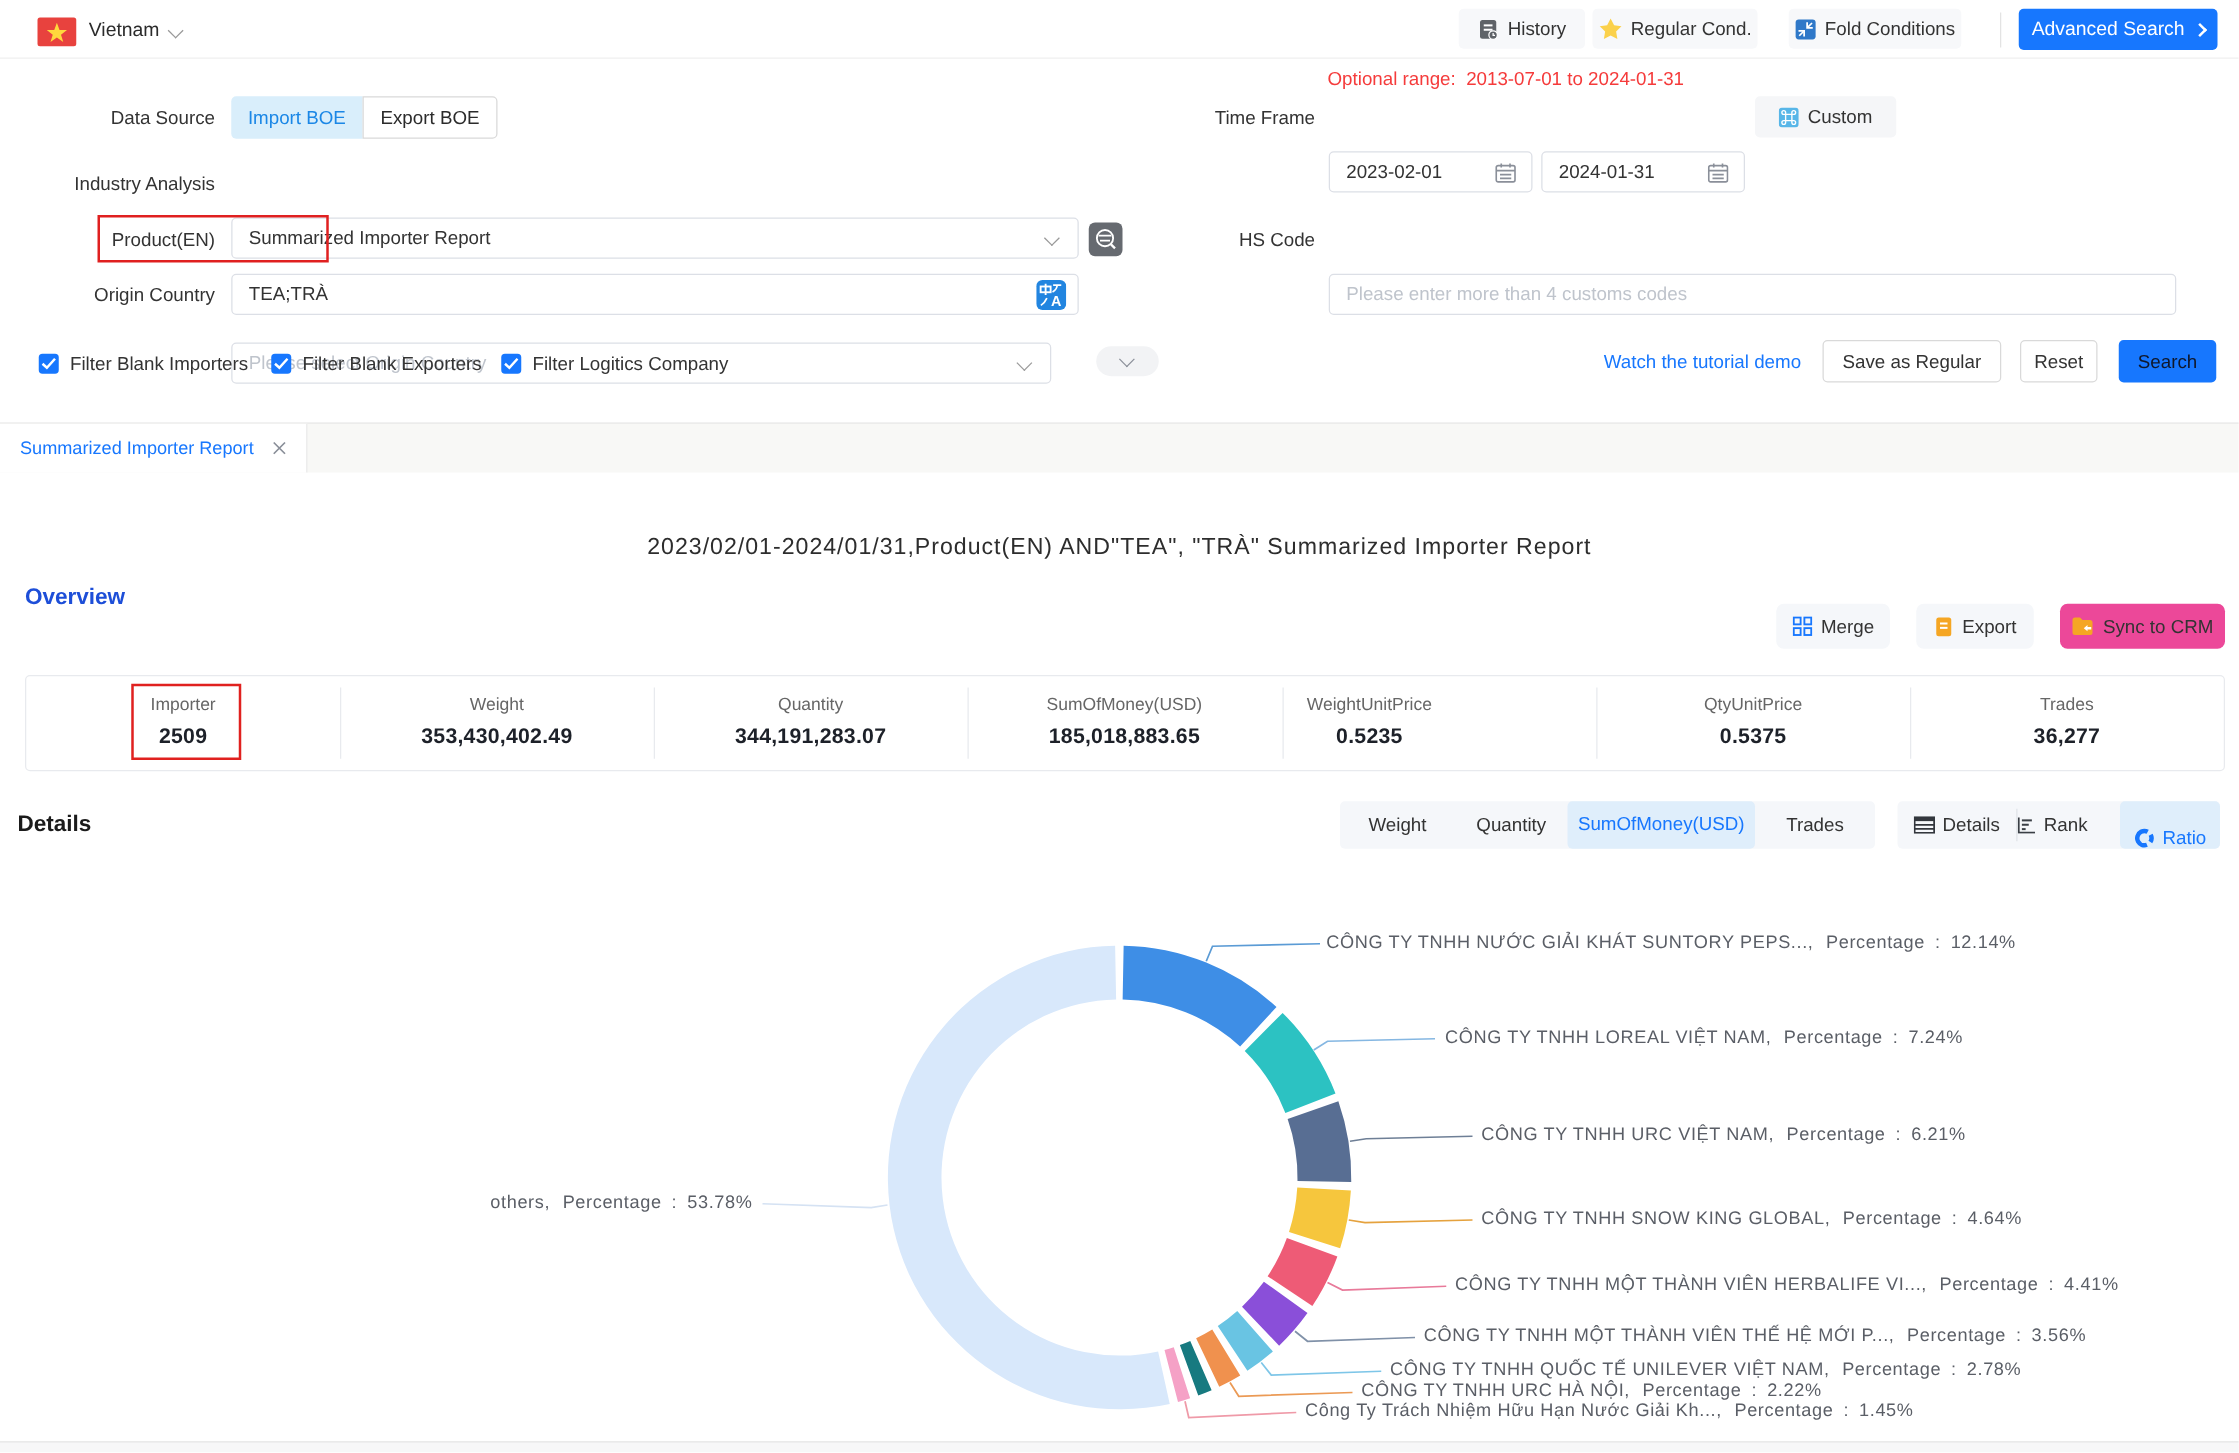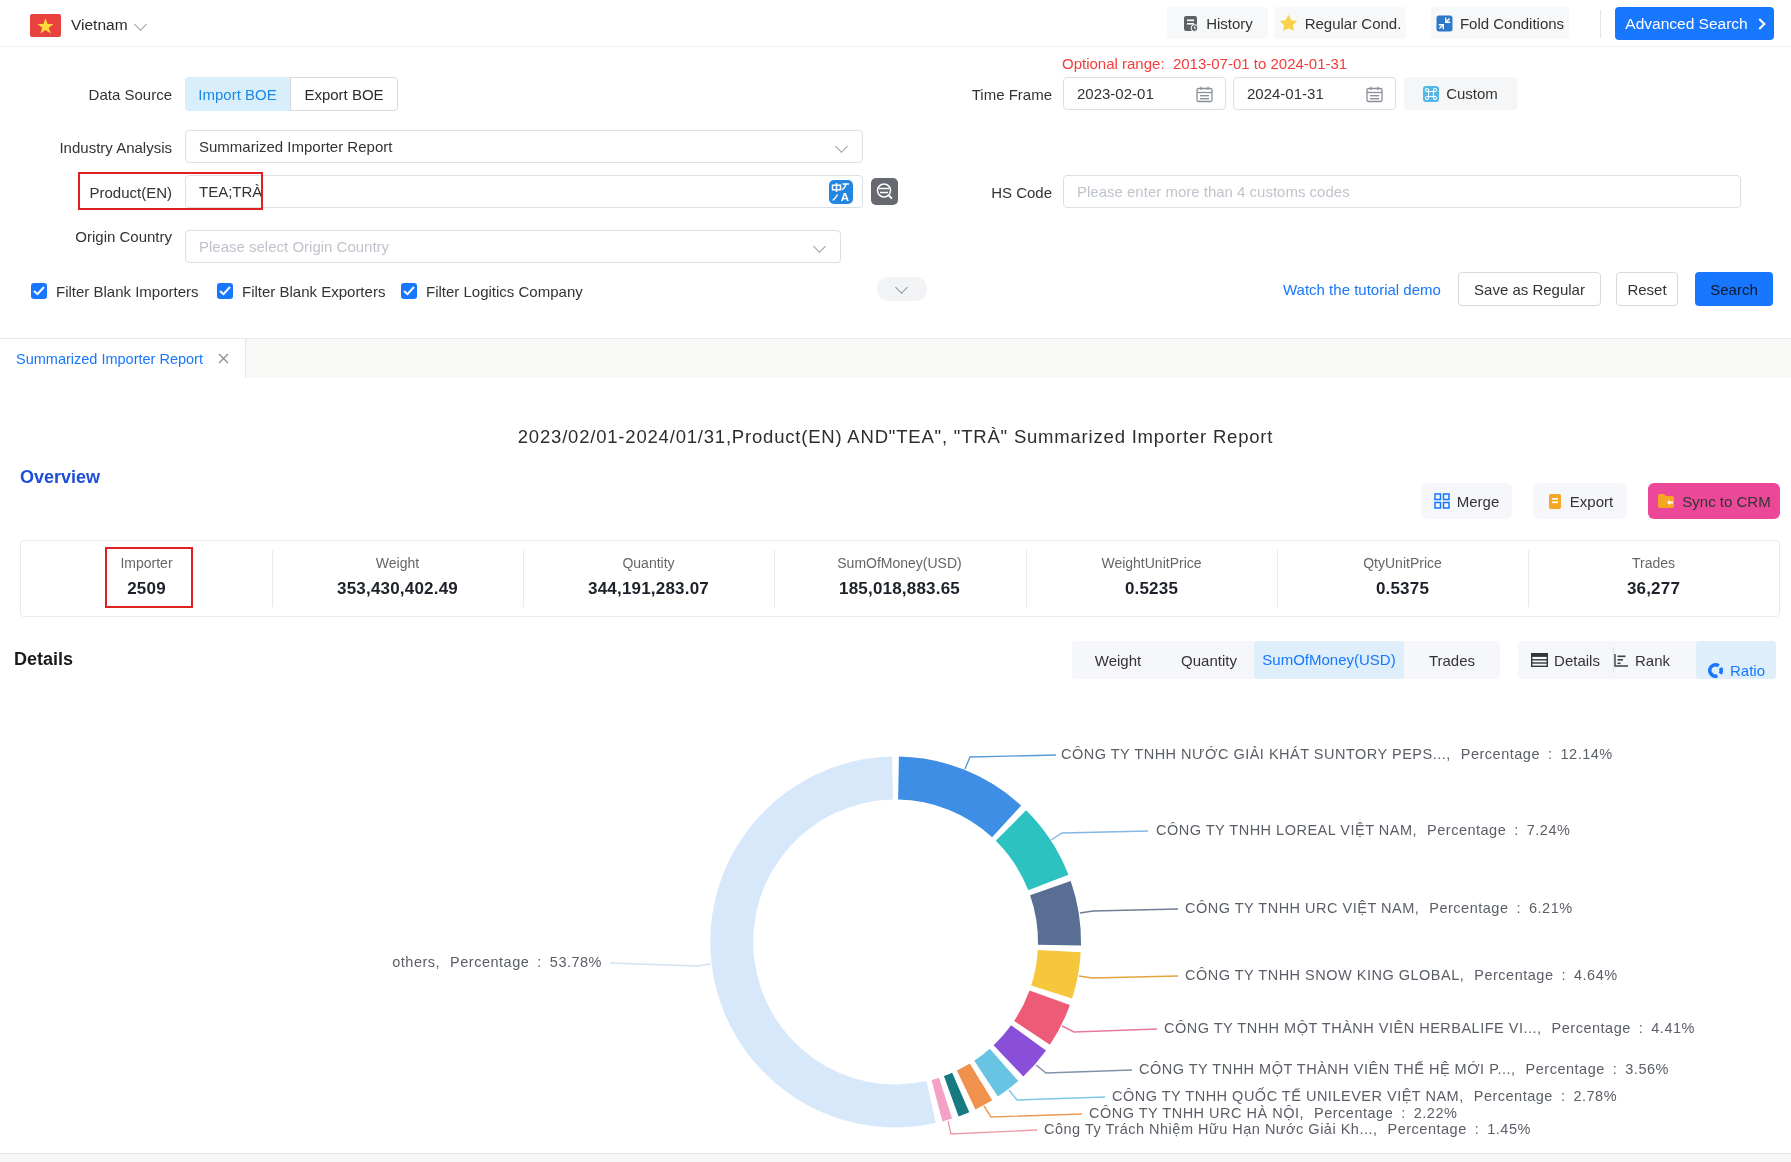--- a/index.html
+++ b/index.html
@@ -1,20 +1,20 @@
 <!DOCTYPE html>
 <html><head>
 <meta charset="utf-8">
 <style>
 * { margin:0; padding:0; box-sizing:border-box; }
 html,body { background:#fff; }
 body { width:1791px; height:1162px; font-family:"Liberation Sans", sans-serif; position:relative; overflow:hidden; color:#333; }
 .abs { position:absolute; }
 .gbtn { position:absolute; height:32px; background:#f7f8fa; border-radius:4px; display:flex; align-items:center; justify-content:center; font-size:15px; color:#333; gap:7px; }
-.inp { position:absolute; height:33px; border:1px solid #dcdfe6; border-radius:4px; background:#fff; display:flex; align-items:center; font-size:15px; color:#333; padding-left:13px; }
+.inp { position:absolute; height:33px; border:1px solid #dcdfe6; border-radius:4px; background:#fff; display:flex; align-items:center; font-size:15px; color:#333; padding-left:13px;margin-top:44px; }
 .ph { color:#bfc4cc; }
 .lab { position:absolute; width:172px; text-align:right; font-size:15px; color:#333; }
 .chev { display:inline-block; width:9px; height:9px; border-right:1.6px solid #999; border-bottom:1.6px solid #999; transform:rotate(45deg); }
 .cb { position:absolute; width:16px; height:16px; background:#1777fe; border-radius:3px; }
 .cb svg { position:absolute; left:2px; top:3px; }
 .cblab { position:absolute; font-size:15px; color:#333; }
 .statcol { position:absolute; text-align:center; }
 .statcol .sl { font-size:14px; color:#666; }
 .statcol .sv { font-size:17px; font-weight:bold; color:#1d2129; margin-top:8px; letter-spacing:0.2px; }
 .seg { display:flex; align-items:center; height:38px; background:#f5f7fa; border-radius:4px; position:absolute; font-size:15px; color:#333; }
@@ -182,21 +182,21 @@
 <div class="statcol" style="left:523px;top:555px;width:251px">
     <div class="sl">Quantity</div>
     <div class="sv">344,191,283.07</div>
   </div>
 <div class="abs" style="left:523px;top:550px;width:1px;height:57px;background:#e8eaee"></div>
 <div class="statcol" style="left:774px;top:555px;width:251px">
     <div class="sl">SumOfMoney(USD)</div>
     <div class="sv">185,018,883.65</div>
   </div>
 <div class="abs" style="left:774px;top:550px;width:1px;height:57px;background:#e8eaee"></div>
-<div class="statcol" style="left:1026px;top:555px;width:251px">
+<div class="statcol" style="left:970px;top:555px;width:251px">
     <div class="sl">WeightUnitPrice</div>
     <div class="sv">0.5235</div>
   </div>
 <div class="abs" style="left:1026px;top:550px;width:1px;height:57px;background:#e8eaee"></div>
 <div class="statcol" style="left:1277px;top:555px;width:251px">
     <div class="sl">QtyUnitPrice</div>
     <div class="sv">0.5375</div>
   </div>
 <div class="abs" style="left:1277px;top:550px;width:1px;height:57px;background:#e8eaee"></div>
 <div class="statcol" style="left:1528px;top:555px;width:251px">

